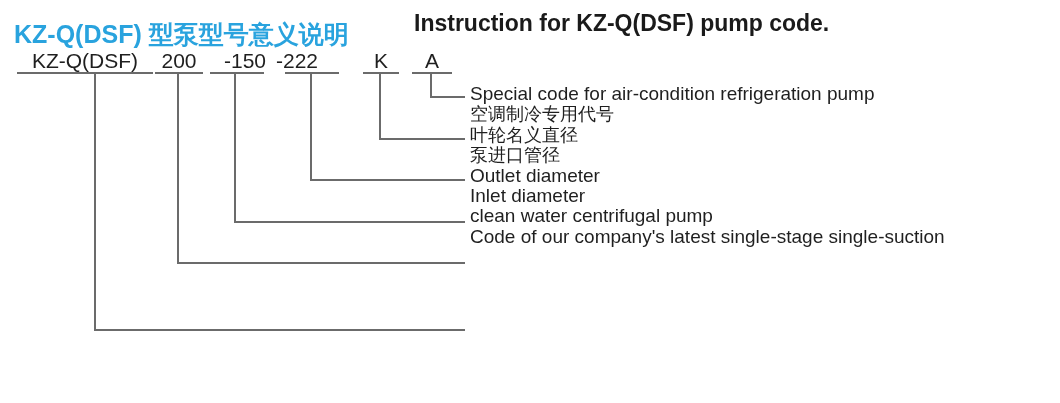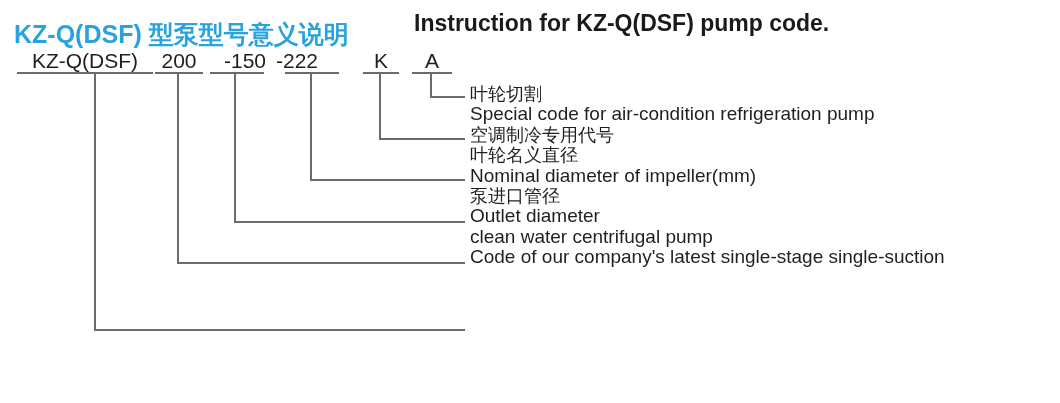--- a/index.html
+++ b/index.html
@@ -116,22 +116,21 @@
 
     <path d="M 235 73 L 235 222 L 465 222"></path>
 
     <path d="M 178 73 L 178 263 L 465 263"></path>
 
     <path d="M  95 73 L  95 330 L 465 330"></path>
   </g>
 </svg>
 
 <div id="labels">
-  <div class="lbl cn">叶轮切割</div>
   <div class="lbl en">Special code for air-condition refrigeration pump</div>
   <div class="lbl cn">空调制冷专用代号</div>
   <div class="lbl cn">叶轮名义直径</div>
-  <div class="lbl en">Nominal diameter of impeller(mm)</div>
   <div class="lbl cn">泵进口管径</div>
   <div class="lbl en">Outlet diameter</div>
+  <div class="lbl en">Inlet diameter</div>
   <div class="lbl en">clean water centrifugal pump</div>
   <div class="lbl en">Code of our company's latest single-stage single-suction</div>
 </div>
 
 </body></html>

